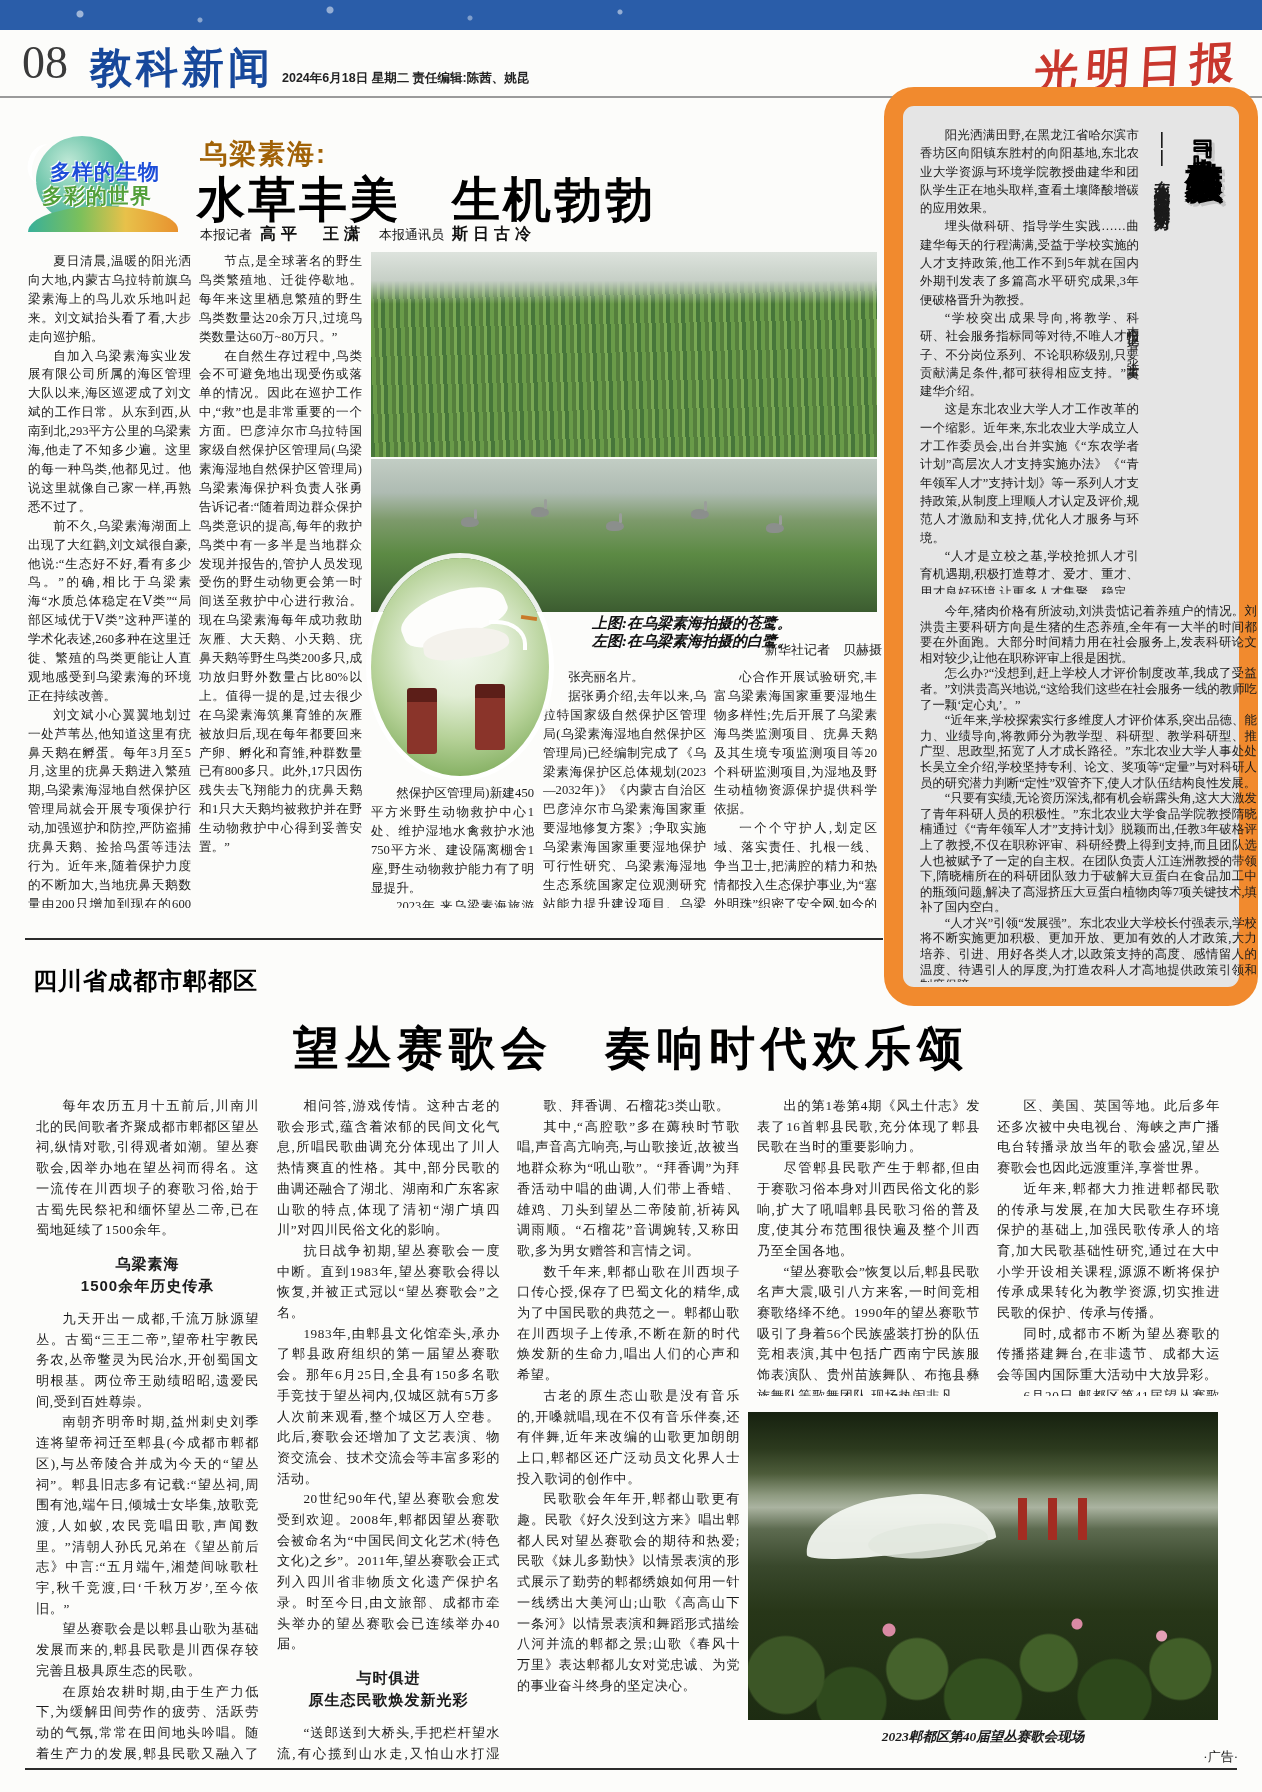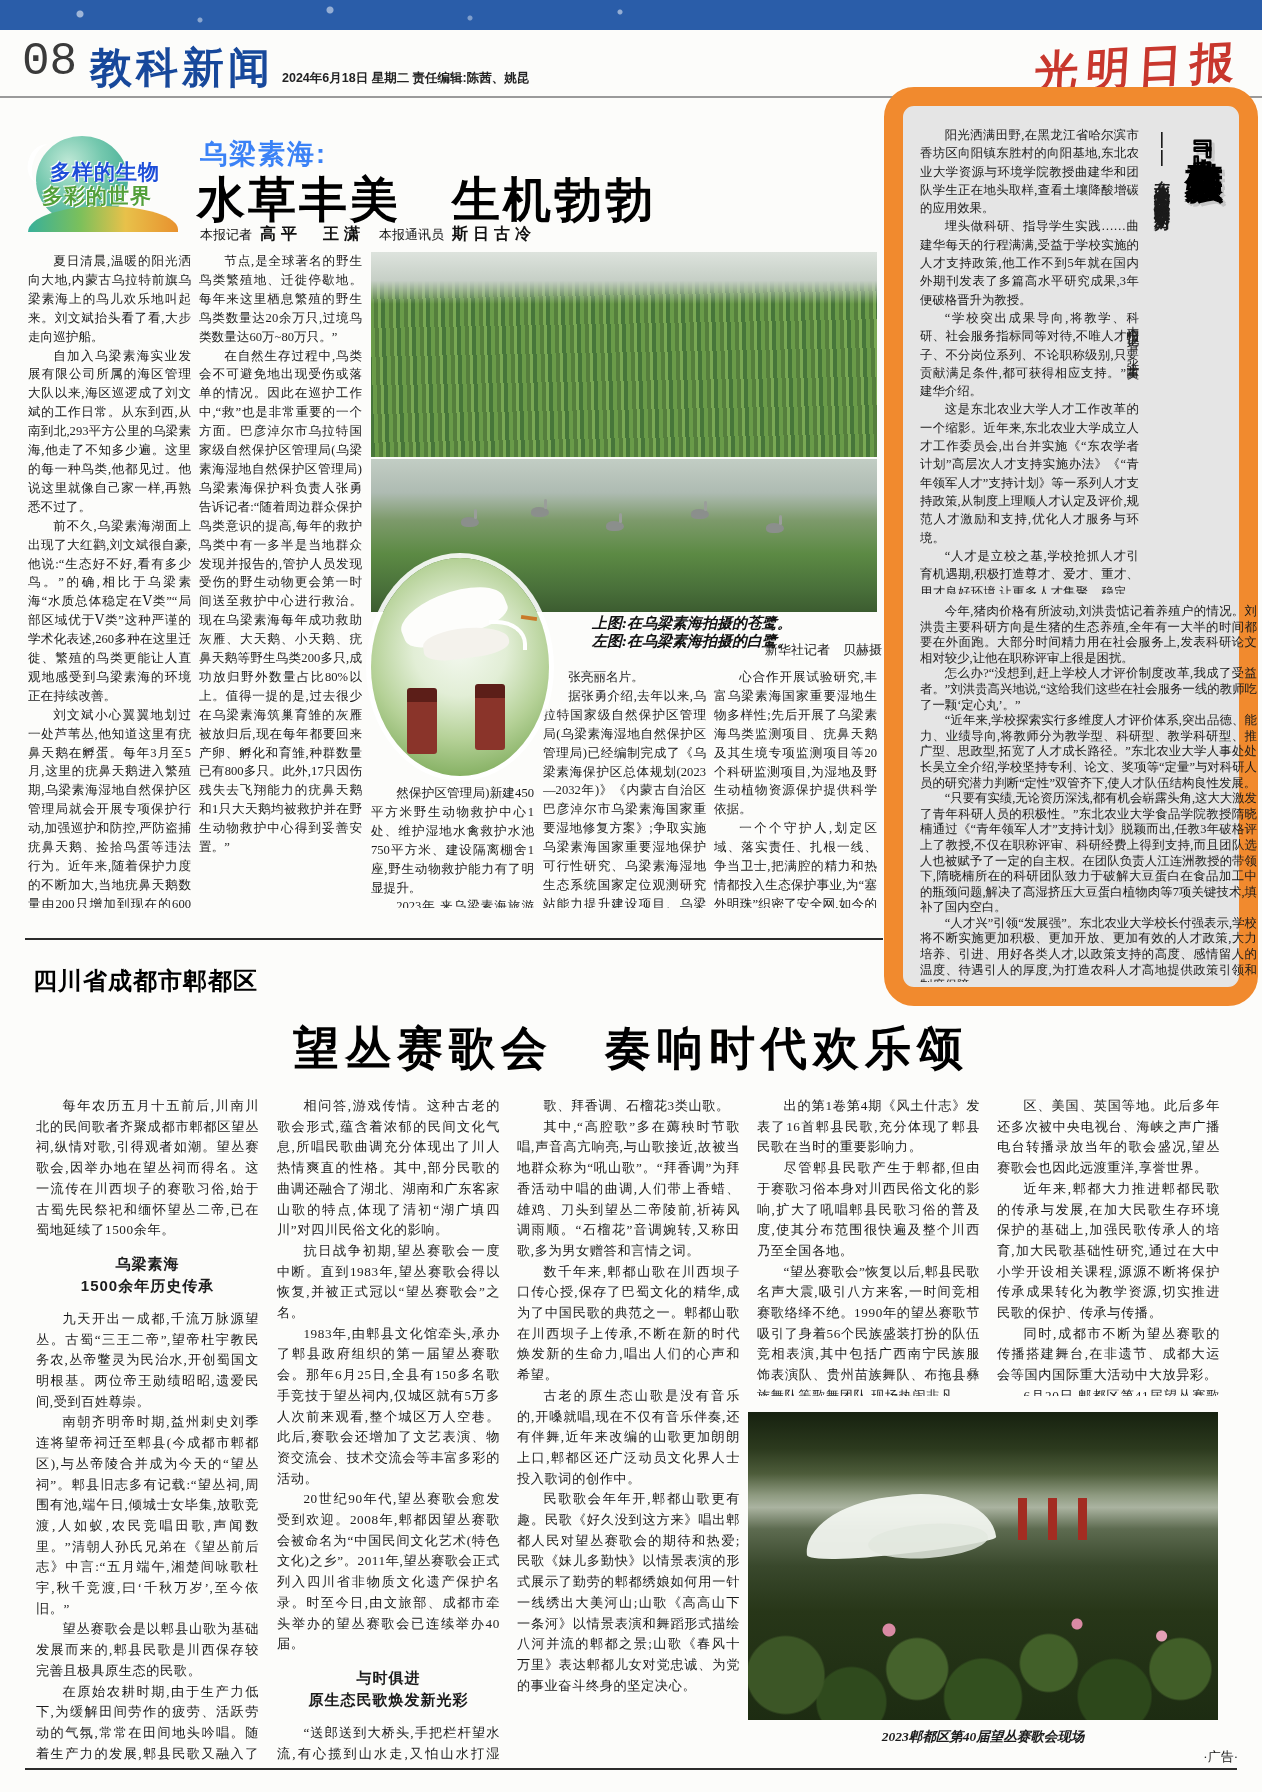--- a/index.html
+++ b/index.html
@@ -6,41 +6,41 @@
   .page{position:relative;width:1262px;height:1792px;background:#fcfcfa;margin:0 auto;
         font-family:"Liberation Serif","DejaVu Serif",serif;color:#1b1b1b;overflow:hidden;}
   
   .topbar{position:absolute;left:0;top:0;width:1262px;height:30px;background:#2a5da9;
     background-image:radial-gradient(circle at 80px 14px,rgba(255,255,255,.55) 3px,transparent 4px),
                      radial-gradient(circle at 200px 20px,rgba(255,255,255,.45) 2px,transparent 3px),
                      radial-gradient(circle at 330px 10px,rgba(255,255,255,.5) 3px,transparent 4px),
                      radial-gradient(circle at 470px 18px,rgba(255,255,255,.4) 2px,transparent 3px),
                      radial-gradient(circle at 620px 12px,rgba(255,255,255,.5) 2px,transparent 3px);}
   .pagenum{position:absolute;left:22px;top:36px;font-size:46px;color:#3a3a3a;
-    font-family:Liberation Mono, monospace;}
+    font-family:Liberation Serif, serif;}
   .section-title{position:absolute;left:90px;top:40px;font-size:42px;font-weight:bold;color:#17489b;
     letter-spacing:4px;font-family:"Liberation Sans","DejaVu Sans",sans-serif;}
   .dateline{position:absolute;left:282px;top:70px;font-size:12.5px;font-weight:bold;color:#222;
     font-family:"Liberation Sans","DejaVu Sans",sans-serif;}
   .masthead{position:absolute;right:20px;top:38px;font-size:44px;font-weight:bold;color:#c8372d;
     letter-spacing:8px;transform:rotate(-3deg) skewX(-6deg);font-family:"DejaVu Serif",serif;}
   .header-rule{position:absolute;left:0;top:96px;width:1262px;height:2px;background:#9a9a9a;z-index:1;}
   
   .logo{position:absolute;left:28px;top:136px;width:155px;height:96px;z-index:2;}
   .logo .disc{position:absolute;left:8px;top:0;width:92px;height:88px;border-radius:50%;
     background:radial-gradient(circle at 35% 30%,#bfe8d6 0%,#74c8ae 40%,#4fb39a 70%,#3da08b 100%);}
   .logo .swoosh{position:absolute;left:0px;bottom:0px;width:150px;height:26px;border-radius:50% 50% 40% 60%/100% 90% 0 0;
     background:linear-gradient(90deg,#38b09a 0%,#7cc05b 35%,#e8c14a 65%,#e8912e 100%);}
   .logo .l1{position:absolute;left:22px;top:22px;font-size:21px;font-weight:bold;color:#1d4ed8;
     text-shadow:1px 1px 0 #fff,-1px -1px 0 #fff;font-family:"Liberation Sans",sans-serif;letter-spacing:1px;}
   .logo .l2{position:absolute;left:14px;top:46px;font-size:21px;font-weight:bold;color:#53a03a;
     text-shadow:1px 1px 0 #fff,-1px -1px 0 #fff;font-family:"Liberation Sans",sans-serif;letter-spacing:1px;}
   .logo .dolphin{position:absolute;left:0px;top:8px;width:26px;height:40px;border-left:5px solid #fff;
     border-radius:60% 0 0 60%;transform:rotate(18deg);}
-  .a1kicker{position:absolute;left:200px;top:136px;font-size:27px;font-weight:bold;color:#3b82f6;
+  .a1kicker{position:absolute;left:200px;top:136px;font-size:27px;font-weight:bold;color:#a16207;
     font-family:"Liberation Sans","DejaVu Sans",sans-serif;letter-spacing:2px;z-index:2;}
   .a1headline{position:absolute;left:197px;top:168px;font-size:48px;font-weight:bold;color:#000;
     font-family:"Liberation Sans","DejaVu Sans",sans-serif;letter-spacing:3px;z-index:2;}
   .a1byline{position:absolute;left:200px;top:224px;font-size:13px;z-index:2;color:#111;}
   .a1byline .bn{font-weight:bold;font-size:16px;letter-spacing:5px;margin:0 14px 0 8px;}
   .colbox{position:absolute;overflow:hidden;text-align:justify;z-index:2;}
   .a1c{width:163px;font-size:12.6px;line-height:18.9px;}
   .para{margin:0;text-indent:2em;}
   
   .ph{position:absolute;z-index:2;}

